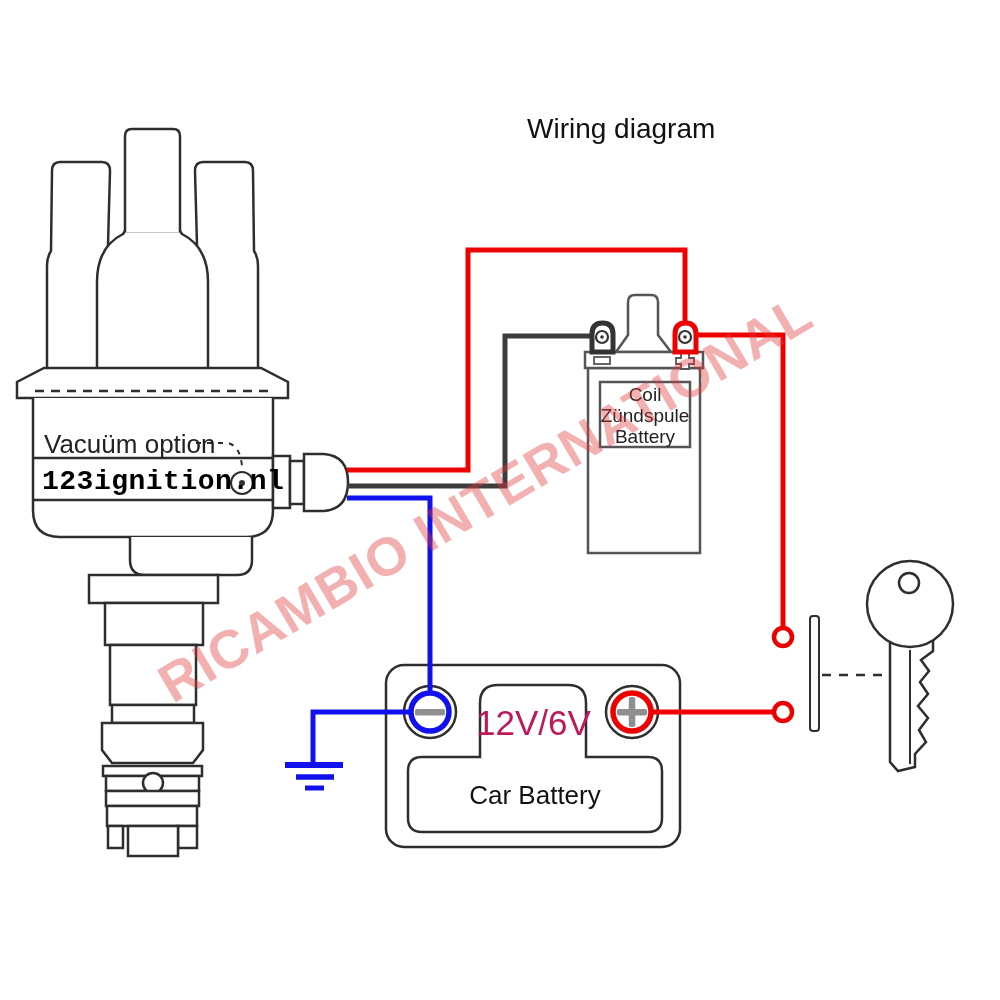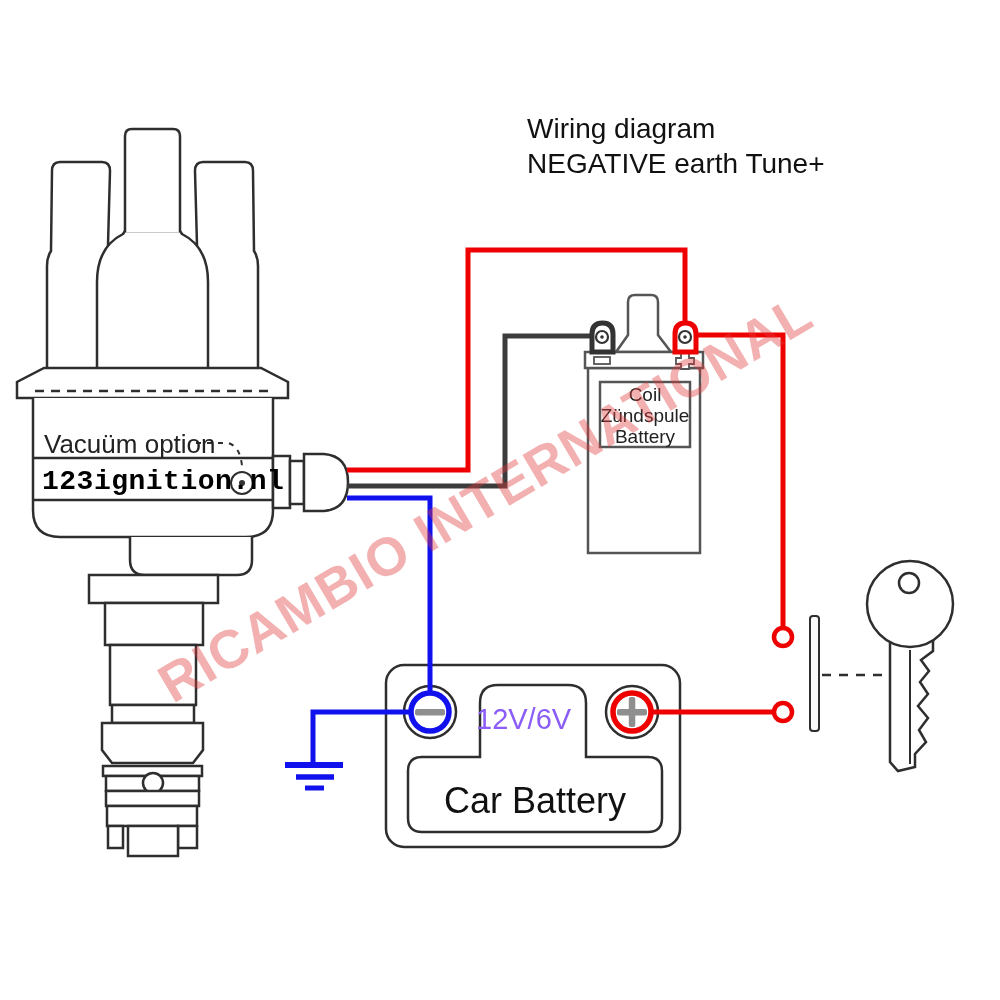--- a/index.html
+++ b/index.html
@@ -5,22 +5,22 @@
   html,body{margin:0;padding:0;background:#fff;}
   .canvas{position:relative;width:1000px;height:1000px;background:#ffffff;overflow:hidden;
           font-family:"Liberation Sans",sans-serif;color:#1a1a1a;}
   svg.diagram{position:absolute;left:0;top:0;z-index:1;}
   .txt{position:absolute;z-index:3;}
   .title{left:527px;top:111px;font-size:28px;line-height:35px;color:#111;}
   .vacuum-label{left:44px;top:429px;font-size:26px;color:#222;}
   .brand-label{left:42px;top:466px;font-family:Liberation Mono, monospace;font-weight:bold;
                font-size:28px;letter-spacing:.5px;color:#000;}
   .coil-label{left:600px;top:384px;width:90px;text-align:center;font-size:19px;line-height:21px;color:#222;}
-  .batt-voltage{left:476px;top:703px;width:114px;text-align:left;font-size:29px;color:#8b5cf6;}
-  .batt-name{left:408px;top:780px;width:254px;text-align:center;font-size:36px;color:#111;}
+  .batt-voltage{left:476px;top:703px;width:114px;text-align:left;font-size:35px;color:#be185d;}
+  .batt-name{left:408px;top:780px;width:254px;text-align:center;font-size:26px;color:#111;}
   .watermark{left:485px;top:498px;transform:translate(-50%,-50%) rotate(-30.5deg);
              transform-origin:center;font-weight:bold;font-size:54px;letter-spacing:1px;
              white-space:nowrap;color:#e23b3b;opacity:.40;z-index:5;pointer-events:none;}
 </style>
 </head>
 <body>
 
 <div class="canvas">
 
 <svg class="diagram" width="1000" height="1000" viewBox="0 0 1000 1000">
@@ -121,21 +121,20 @@
   <g fill="#ffffff" stroke="#2e2e2e" stroke-width="2.5">
     <path d="M890,630 L890,762 L898,771 L915,767 L915,754 L926,742 L919,730 L928,718 L918,706 L928,694 L920,682 L929,671 L921,660 L933,651 L933,630 Z"></path>
     <circle cx="910" cy="604" r="43"></circle>
     <circle cx="909" cy="583" r="10"></circle>
     <path d="M910,650 V764" stroke-width="2" fill="none"></path>
   </g>
 </svg>
 
 <div class="txt title">
   <div>Wiring diagram</div>
-  <div>NEGATIVE earth Tune+</div>
 </div>
 
 <div class="txt vacuum-label">Vacuüm option</div>
 <div class="txt brand-label">123ignition.nl</div>
 
 <div class="txt coil-label">
   <div>Coil</div>
   <div>Zündspule</div>
   <div>Battery</div>
 </div>

